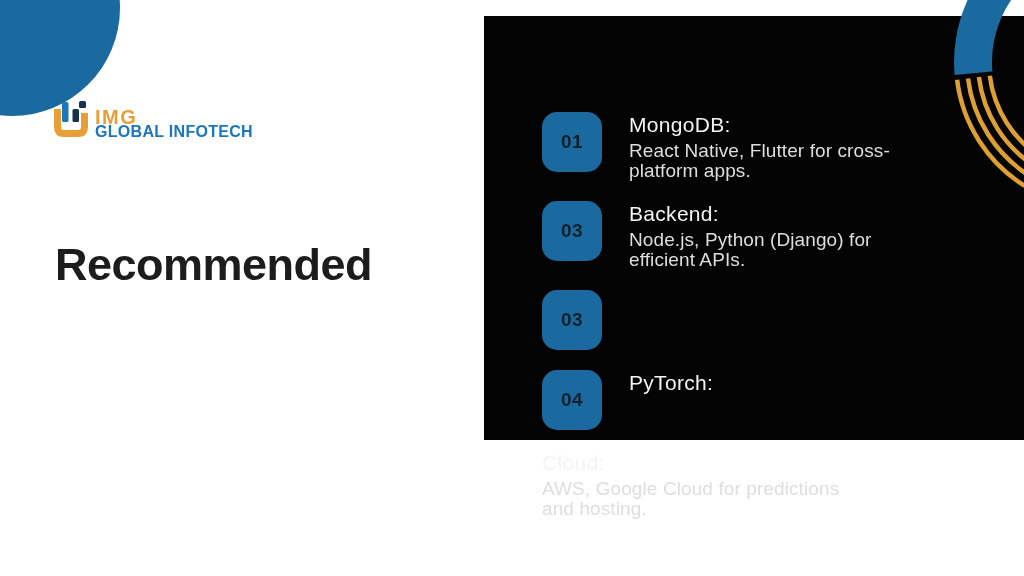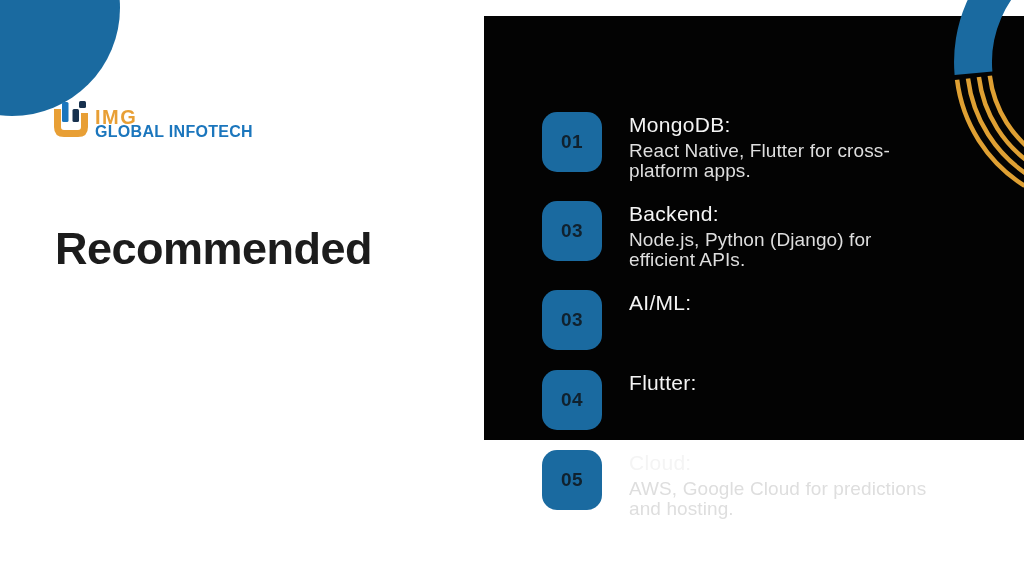--- a/index.html
+++ b/index.html
@@ -25,21 +25,21 @@
   .logo-text{display:flex;flex-direction:column;justify-content:flex-end;height:38px;padding-bottom:1px;}
   .logo-name{
     font-size:20px;font-weight:bold;letter-spacing:1.5px;
     color:var(--logo_orange,#E89F35);line-height:17px;
   }
   .logo-subname{
     font-size:16px;font-weight:bold;letter-spacing:0.3px;
     color:var(--logo_blue,#1B76BD);line-height:12px;
   }
   .page-title{
-    position:absolute;left:55px;top:224px;
+    position:absolute;left:55px;top:240px;
     width:430px;
     font-size:45px;line-height:50px;font-weight:bold;
     letter-spacing:-0.5px;
     color:var(--title_text,#1C1C1C);
   }
   
   .panel-black{
     position:absolute;left:484px;top:16px;
     width:540px;height:424px;
     background:var(--panel_black,#030303);
@@ -118,33 +118,31 @@
         <div class="num-badge">03</div>
         <div class="item-text">
           <div class="item-heading">Backend:</div>
           <div class="item-desc">Node.js, Python (Django) for efficient APIs.</div>
         </div>
       </div>
 
       <div class="item">
         <div class="num-badge">03</div>
         <div class="item-text">
-          <div class="item-heading">AI/ML:</div>
         </div>
       </div>
 
       <div class="item">
         <div class="num-badge">04</div>
         <div class="item-text">
-          <div class="item-heading">Flutter:</div>
+          <div class="item-heading">PyTorch:</div>
         </div>
       </div>
 
       <div class="item">
-        <div class="num-badge">05</div>
         <div class="item-text">
           <div class="item-heading">Cloud:</div>
           <div class="item-desc">AWS, Google Cloud for predictions and hosting.</div>
         </div>
       </div>
 
     </div>
   </div>
 
   <svg class="corner-arcs" viewBox="0 0 1024 576">

